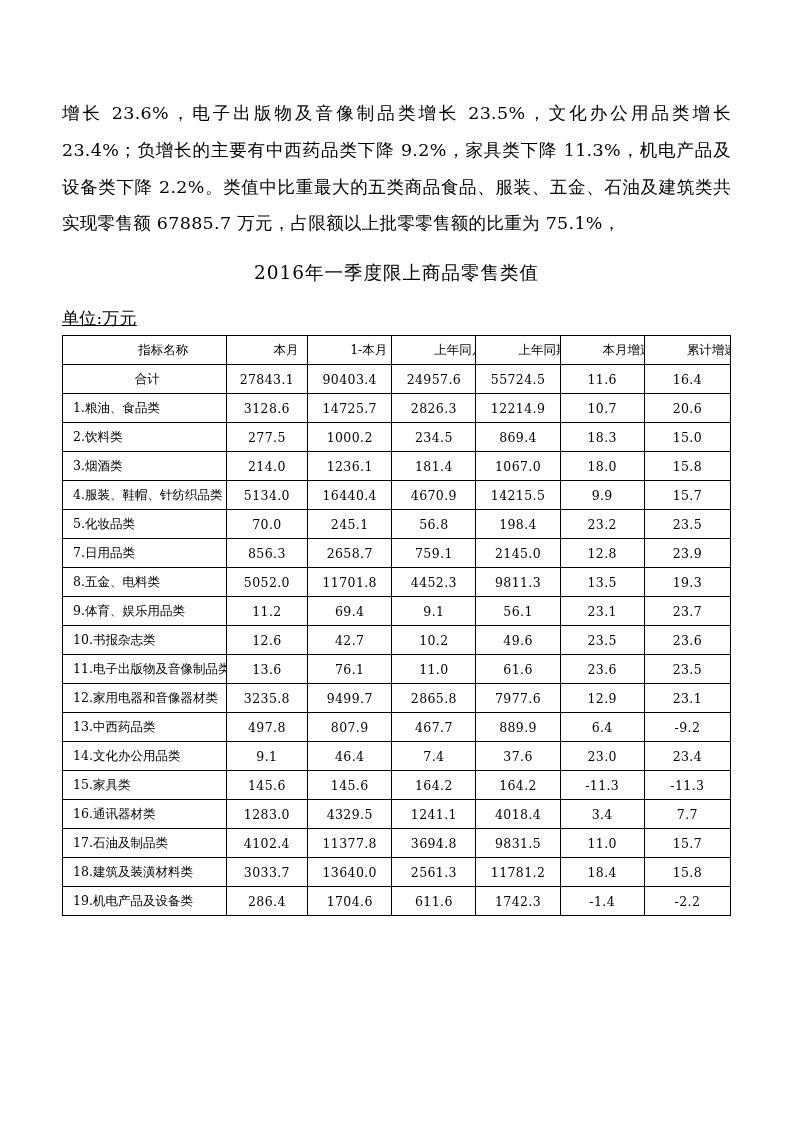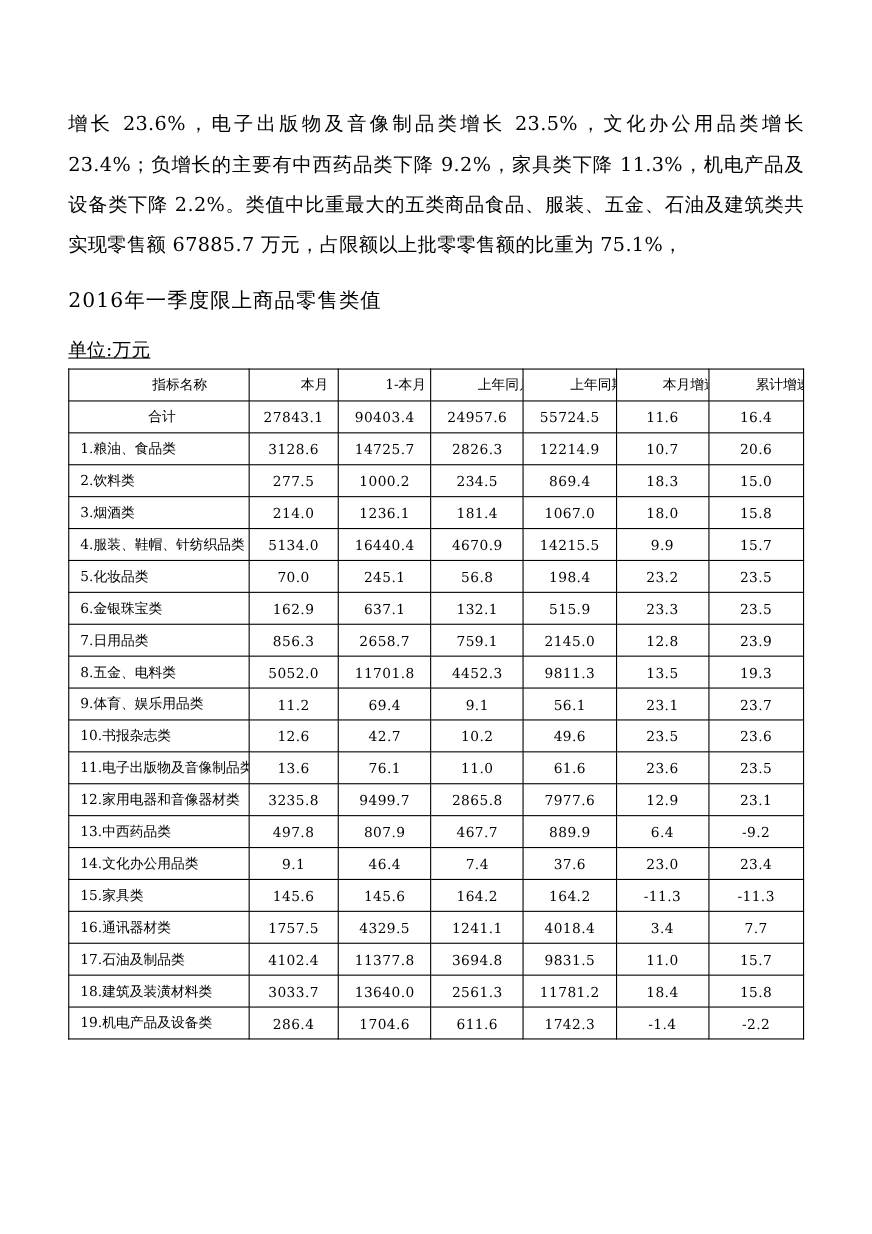--- a/index.html
+++ b/index.html
@@ -23,20 +23,21 @@
   }
   .body-text {
     font-size: 17.5px;
     line-height: 2.10;
     text-align: justify;
     text-justify: inter-ideograph;
     letter-spacing: 0.3px;
     margin: 0 0 18px 0;
   }
   .doc-title {
+    text-align: center;
     font-size: 18.5px;
     letter-spacing: 1px;
     margin: 14px 0 22px 0;
     font-family: "DejaVu Serif", "Liberation Serif", serif;
   }
   .unit-line {
     text-align: left;
     font-size: 17px;
     margin: 0 4px 5px 0;
     letter-spacing: 0.2px;
@@ -163,29 +164,20 @@
         <tr>
           <td class="label">5.化妆品类</td>
           <td class="num">70.0</td>
           <td class="num">245.1</td>
           <td class="num">56.8</td>
           <td class="num">198.4</td>
           <td class="num">23.2</td>
           <td class="num">23.5</td>
         </tr>
         <tr>
-          <td class="label">6.金银珠宝类</td>
-          <td class="num">162.9</td>
-          <td class="num">637.1</td>
-          <td class="num">132.1</td>
-          <td class="num">515.9</td>
-          <td class="num">23.3</td>
-          <td class="num">23.5</td>
-        </tr>
-        <tr>
           <td class="label">7.日用品类</td>
           <td class="num">856.3</td>
           <td class="num">2658.7</td>
           <td class="num">759.1</td>
           <td class="num">2145.0</td>
           <td class="num">12.8</td>
           <td class="num">23.9</td>
         </tr>
         <tr>
           <td class="label">8.五金、电料类</td>
@@ -254,21 +246,21 @@
           <td class="label">15.家具类</td>
           <td class="num">145.6</td>
           <td class="num">145.6</td>
           <td class="num">164.2</td>
           <td class="num">164.2</td>
           <td class="num">-11.3</td>
           <td class="num">-11.3</td>
         </tr>
         <tr>
           <td class="label">16.通讯器材类</td>
-          <td class="num">1757.5</td>
+          <td class="num">1283.0</td>
           <td class="num">4329.5</td>
           <td class="num">1241.1</td>
           <td class="num">4018.4</td>
           <td class="num">3.4</td>
           <td class="num">7.7</td>
         </tr>
         <tr>
           <td class="label">17.石油及制品类</td>
           <td class="num">4102.4</td>
           <td class="num">11377.8</td>

